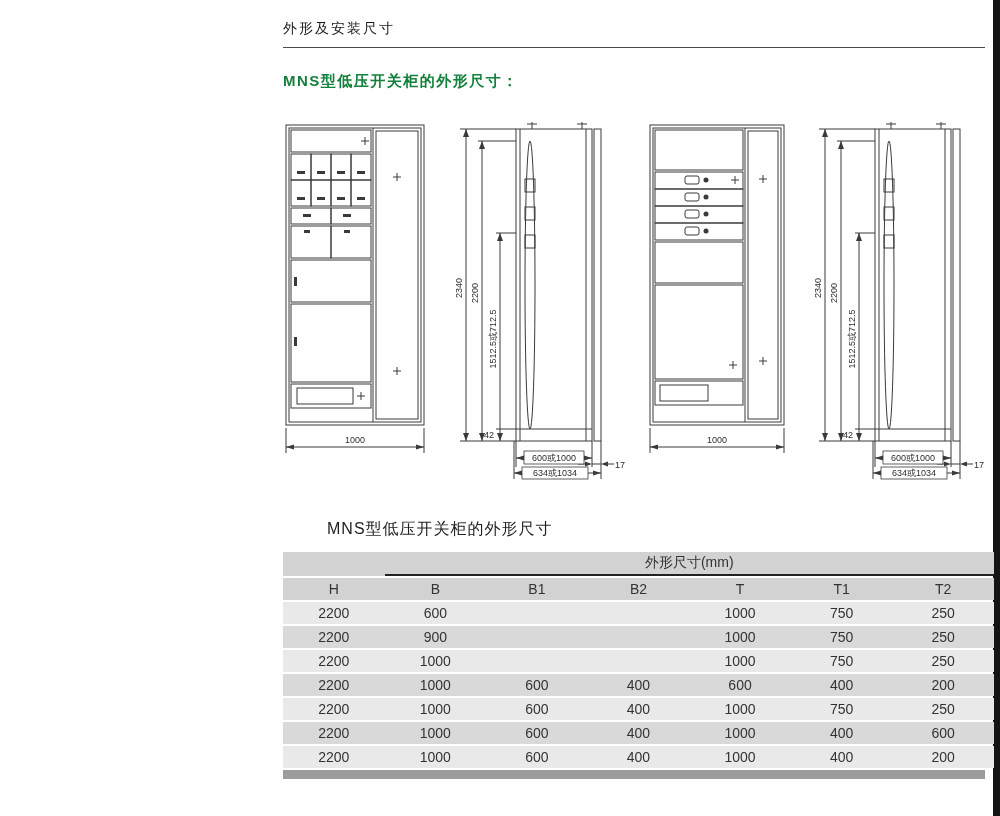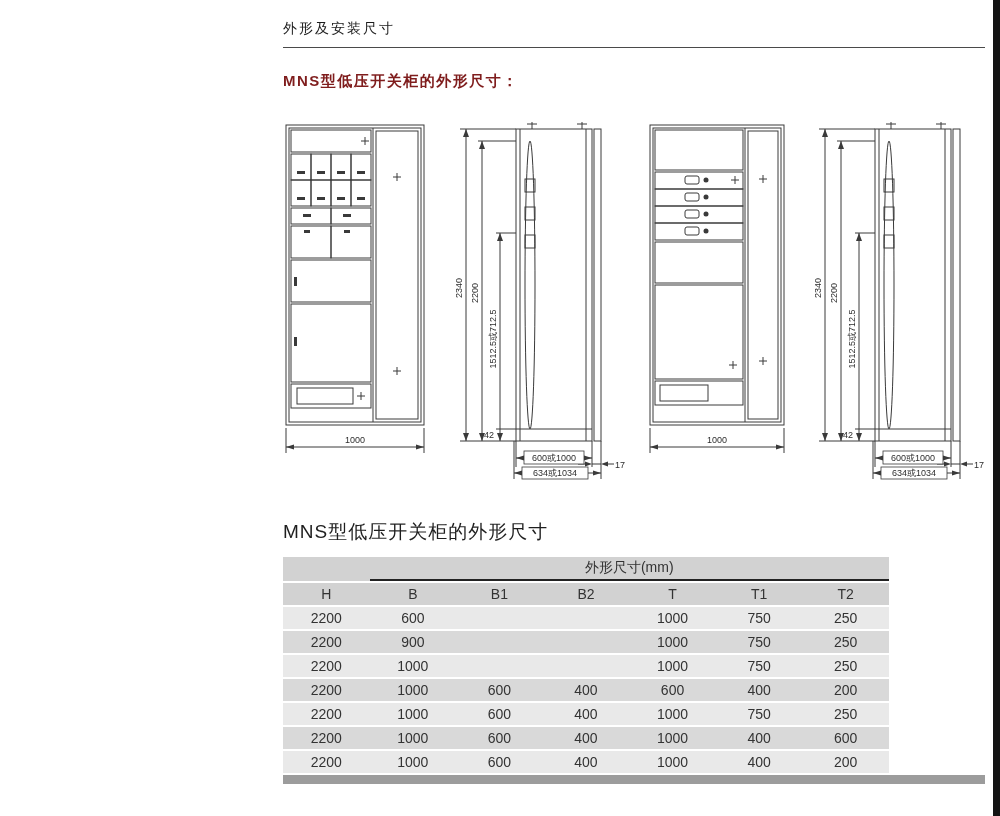--- a/index.html
+++ b/index.html
@@ -5,27 +5,27 @@
   * { margin:0; padding:0; box-sizing:border-box; }
   html,body { background:#fff; }
   body {
     width:1000px; height:816px; position:relative; overflow:hidden;
     font-family:"Liberation Sans", sans-serif; color:#222;
   }
   .right-bar { position:absolute; right:0; top:0; width:7px; height:816px; background:#141414; }
   .content { position:absolute; left:283px; top:0; width:702px; }
   .title { padding-top:20px; font-size:14px; font-weight:400; color:#1c1c1c; letter-spacing:2px; }
   .title-rule { margin-top:9px; height:1px; background:#4a4a4a; }
-  .subtitle { margin-top:24px; font-size:15px; font-weight:bold; color:#7f1d1d; letter-spacing:1.5px; }
+  .subtitle { margin-top:24px; font-size:15px; font-weight:bold; color:#15803d; letter-spacing:1.5px; }
   .drawings { margin-top:30px; display:flex; justify-content:space-between; align-items:flex-start; }
   .drawing { display:block; }
   svg text { font-family:"Liberation Sans", sans-serif; fill:#2d2d2d; font-size:9px; }
-  .table-title { margin-top:36px; font-size:19px; color:#1e1e1e; letter-spacing:1px; }
+  .table-title { margin-top:36px; font-size:16px; color:#1e1e1e; letter-spacing:1px;margin-left:44px; }
   table.dims {
-    margin-top:10px; width:606px; table-layout:fixed;
+    margin-top:10px; width:711px; table-layout:fixed;
     border-collapse:separate; border-spacing:0 2px; font-size:14px; color:#333;
   }
   table.dims th { font-weight:normal; }
   table.dims th, table.dims td { text-align:center; padding:3px 0; background:#e9e9e9; }
   tr.group-row th { background:#d2d2d2; padding:2px 0; font-size:14px; }
   th.gh-span { border-bottom:2px solid #222; }
   tr.hdr-row th { background:#d2d2d2; padding:3px 0; }
   tr.row-b td { background:#d9d9d9; }
   .table-footer-bar { width:702px; height:9px; background:#9c9c9c; }
 </style>

